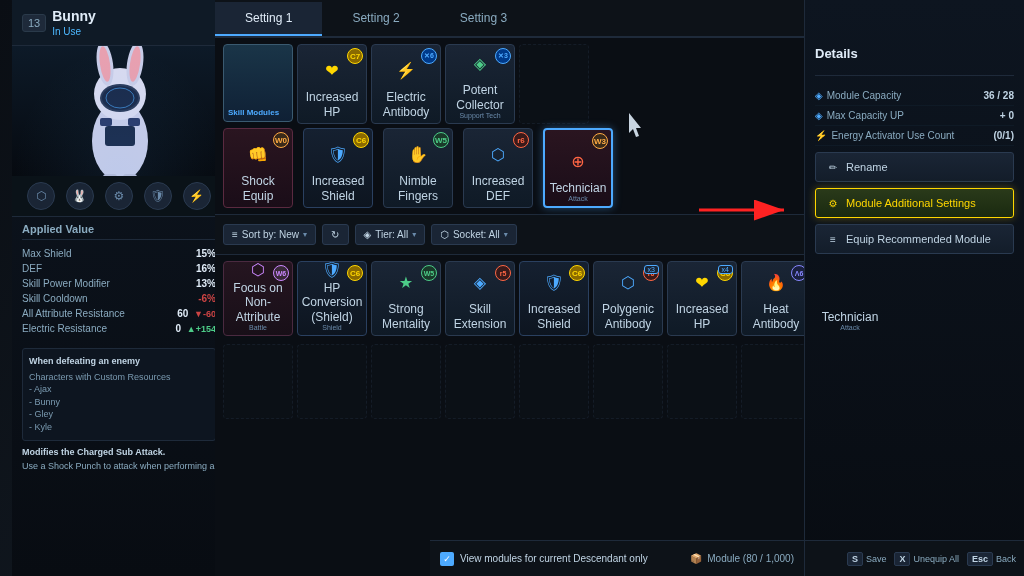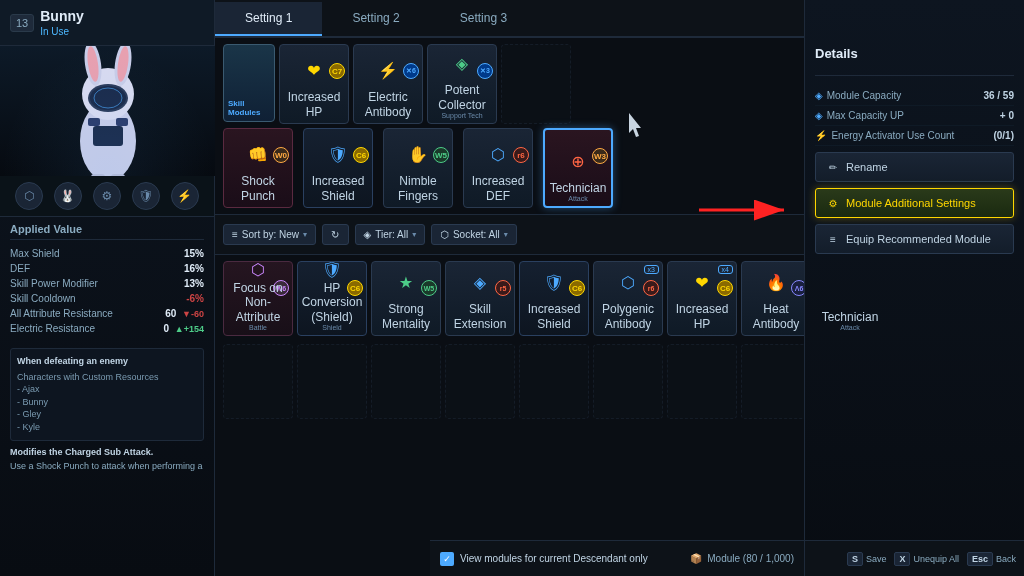--- a/index.html
+++ b/index.html
@@ -16,21 +16,21 @@
     
     .bg {
       position: absolute;
       inset: 0;
       background: linear-gradient(135deg, #0a0e14 0%, #111820 50%, #0a0c10 100%);
     }
 
     
     .left-panel {
       position: absolute;
-      left: 0; top: 0;
+      left: 12px; top: 0;
       width: 215px;
       height: 576px;
       background: linear-gradient(180deg, #0d1520 0%, #080c12 100%);
       border-right: 1px solid #1e2a3a;
     }
 
     .character-header {
       display: flex;
       align-items: center;
       padding: 8px 10px;
@@ -245,21 +245,21 @@
       border-radius: 50%;
       display: flex;
       align-items: center;
       justify-content: center;
       margin-bottom: 2px;
       font-size: 16px;
     }
 
     .module-card .tier-badge {
       position: absolute;
-      top: 18px;
+      top: 3px;
       right: 3px;
       width: 16px;
       height: 16px;
       border-radius: 50%;
       display: flex;
       align-items: center;
       justify-content: center;
       font-size: 8px;
       font-weight: bold;
     }
@@ -638,21 +638,21 @@
       </svg>
     </div>
   </div>
 
   <div style="display:flex; padding:6px 8px; gap:8px;">
 
     <div style="display:flex; flex-direction:column; gap:4px;">
 
       <div style="display:flex; gap:4px;">
 
-        <div class="module-card" style="width:52px;height:78px;background:linear-gradient(180deg,#1a3548,#0f2035);border:1px solid #3a5a70;position:relative;">
+        <div class="module-card" style="width:70px;height:78px;background:linear-gradient(180deg,#1a3548,#0f2035);border:1px solid #3a5a70;position:relative;">
           <span class="skill-modules-label">Skill Modules</span>
         </div>
 
         <div class="module-card">
           <span class="tier-badge tier-gold">C7</span>
           <div class="card-icon icon-gold">❤</div>
           <div class="card-name">Increased HP</div>
         </div>
 
         <div class="module-card">
@@ -669,21 +669,21 @@
         </div>
 
         <div class="module-card empty-slot"></div>
       </div>
 
       <div style="display:flex; gap:10px;">
 
         <div class="module-card card-attack">
           <span class="tier-badge" style="background:#3a2a1a;color:#ffaa44;border:1px solid #ffaa44;font-size:8px;">W0</span>
           <div class="card-icon icon-red">👊</div>
-          <div class="card-name">Shock Punch</div>
+          <div class="card-name">Shock Equip</div>
         </div>
 
         <div class="module-card card-shield">
           <span class="tier-badge tier-gold">C6</span>
           <div class="card-icon icon-blue">🛡</div>
           <div class="card-name">Increased Shield</div>
         </div>
 
         <div class="module-card">
           <span class="tier-badge" style="background:#1a3a2a;color:#4dcc88;border:1px solid #4dcc88;font-size:8px;">W5</span>
@@ -829,21 +829,21 @@
 </div>
 
 <div class="details-panel">
   <div class="details-title">Details</div>
 
   <div class="detail-row">
     <div class="detail-label">
       <span style="color:#4daaff;font-size:10px;">◈</span>
       <span>Module Capacity</span>
     </div>
-    <span class="detail-val">36 / 59</span>
+    <span class="detail-val">36 / 28</span>
   </div>
 
   <div class="detail-row">
     <div class="detail-label">
       <span style="color:#4daaff;font-size:10px;">◈</span>
       <span>Max Capacity UP</span>
     </div>
     <span class="detail-val">+ 0</span>
   </div>
 

